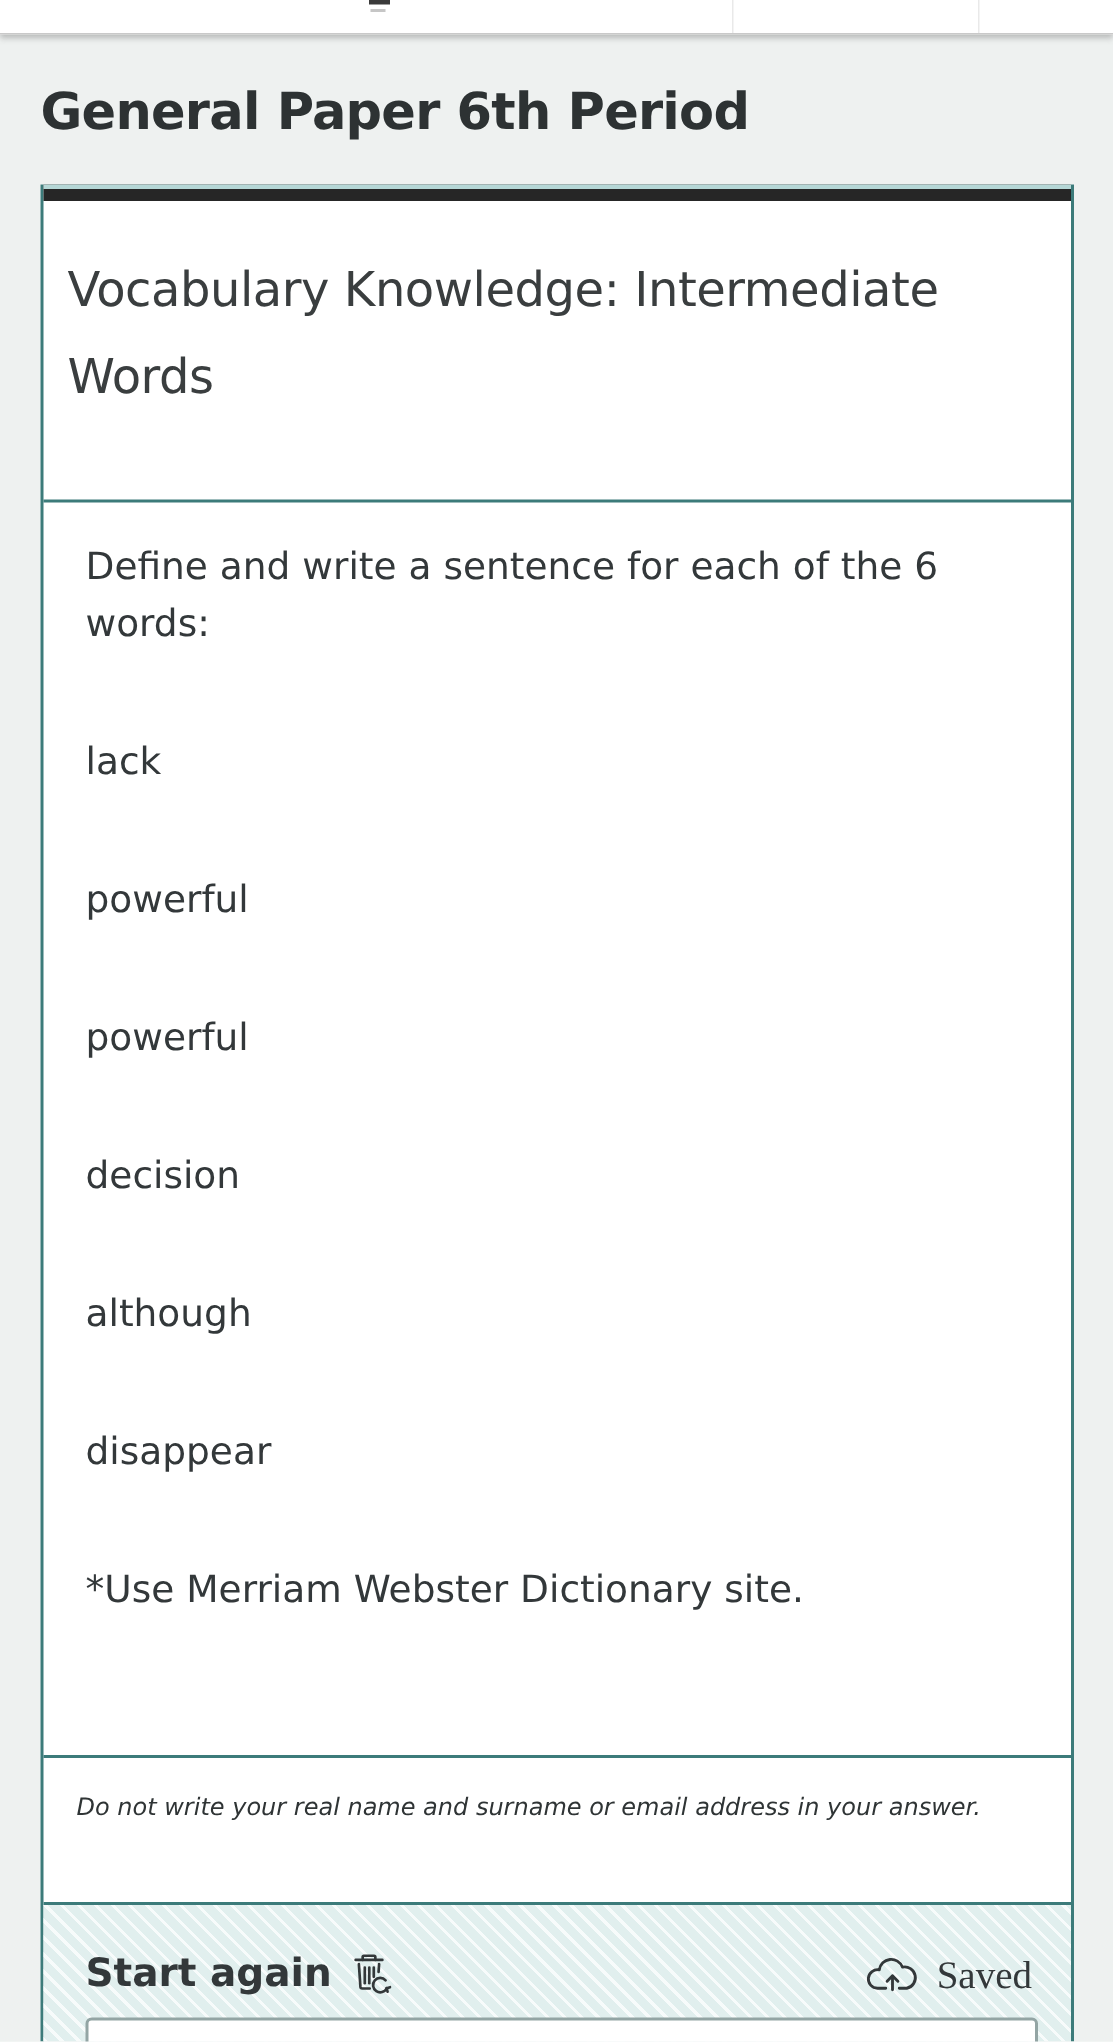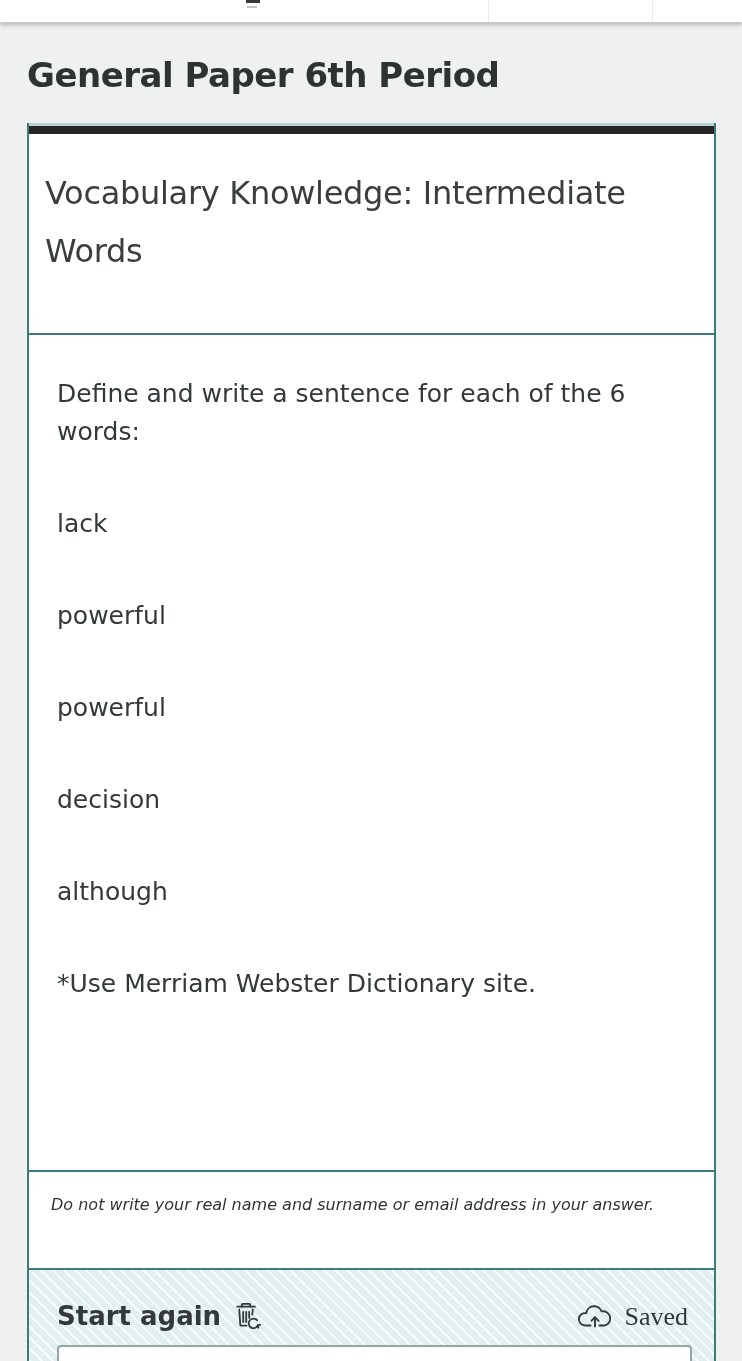--- a/index.html
+++ b/index.html
@@ -59,21 +59,21 @@
   .assignment-title {
     font-size: 32px;
     line-height: 58px;
     font-weight: 400;
     color: #3a3e3f;
     letter-spacing: -0.3px;
   }
   .section-body {
     border-top: 2px solid #3c7b7a;
     height: 837px;
-    padding: 40px 28px 0 28px;
+    padding: 24px 28px 0 28px;
     overflow: hidden;
     font-size: 25px;
     line-height: 38px;
     color: #33383a;
   }
   .section-body p { margin: 0 0 54px 0; }
   .section-note {
     border-top: 2px solid #3c7b7a;
     height: 98px;
     padding: 14px 22px 0 22px;
@@ -144,20 +144,21 @@
   </div>
 
   <div class="section-body">
     <p>Define and write a sentence for each of the 6 words:</p>
     <div>
         <p>lack</p>
         <p>powerful</p>
         <p>powerful</p>
         <p>decision</p>
         <p>although</p>
+        <p>disappear</p>
       </div>
     <p>*Use Merriam Webster Dictionary site.</p>
   </div>
 
   <div class="section-note">
     <span>Do not write your real name and surname or email address in your answer.</span>
   </div>
 
   <div class="card-footer">
     <div class="footer-row">

